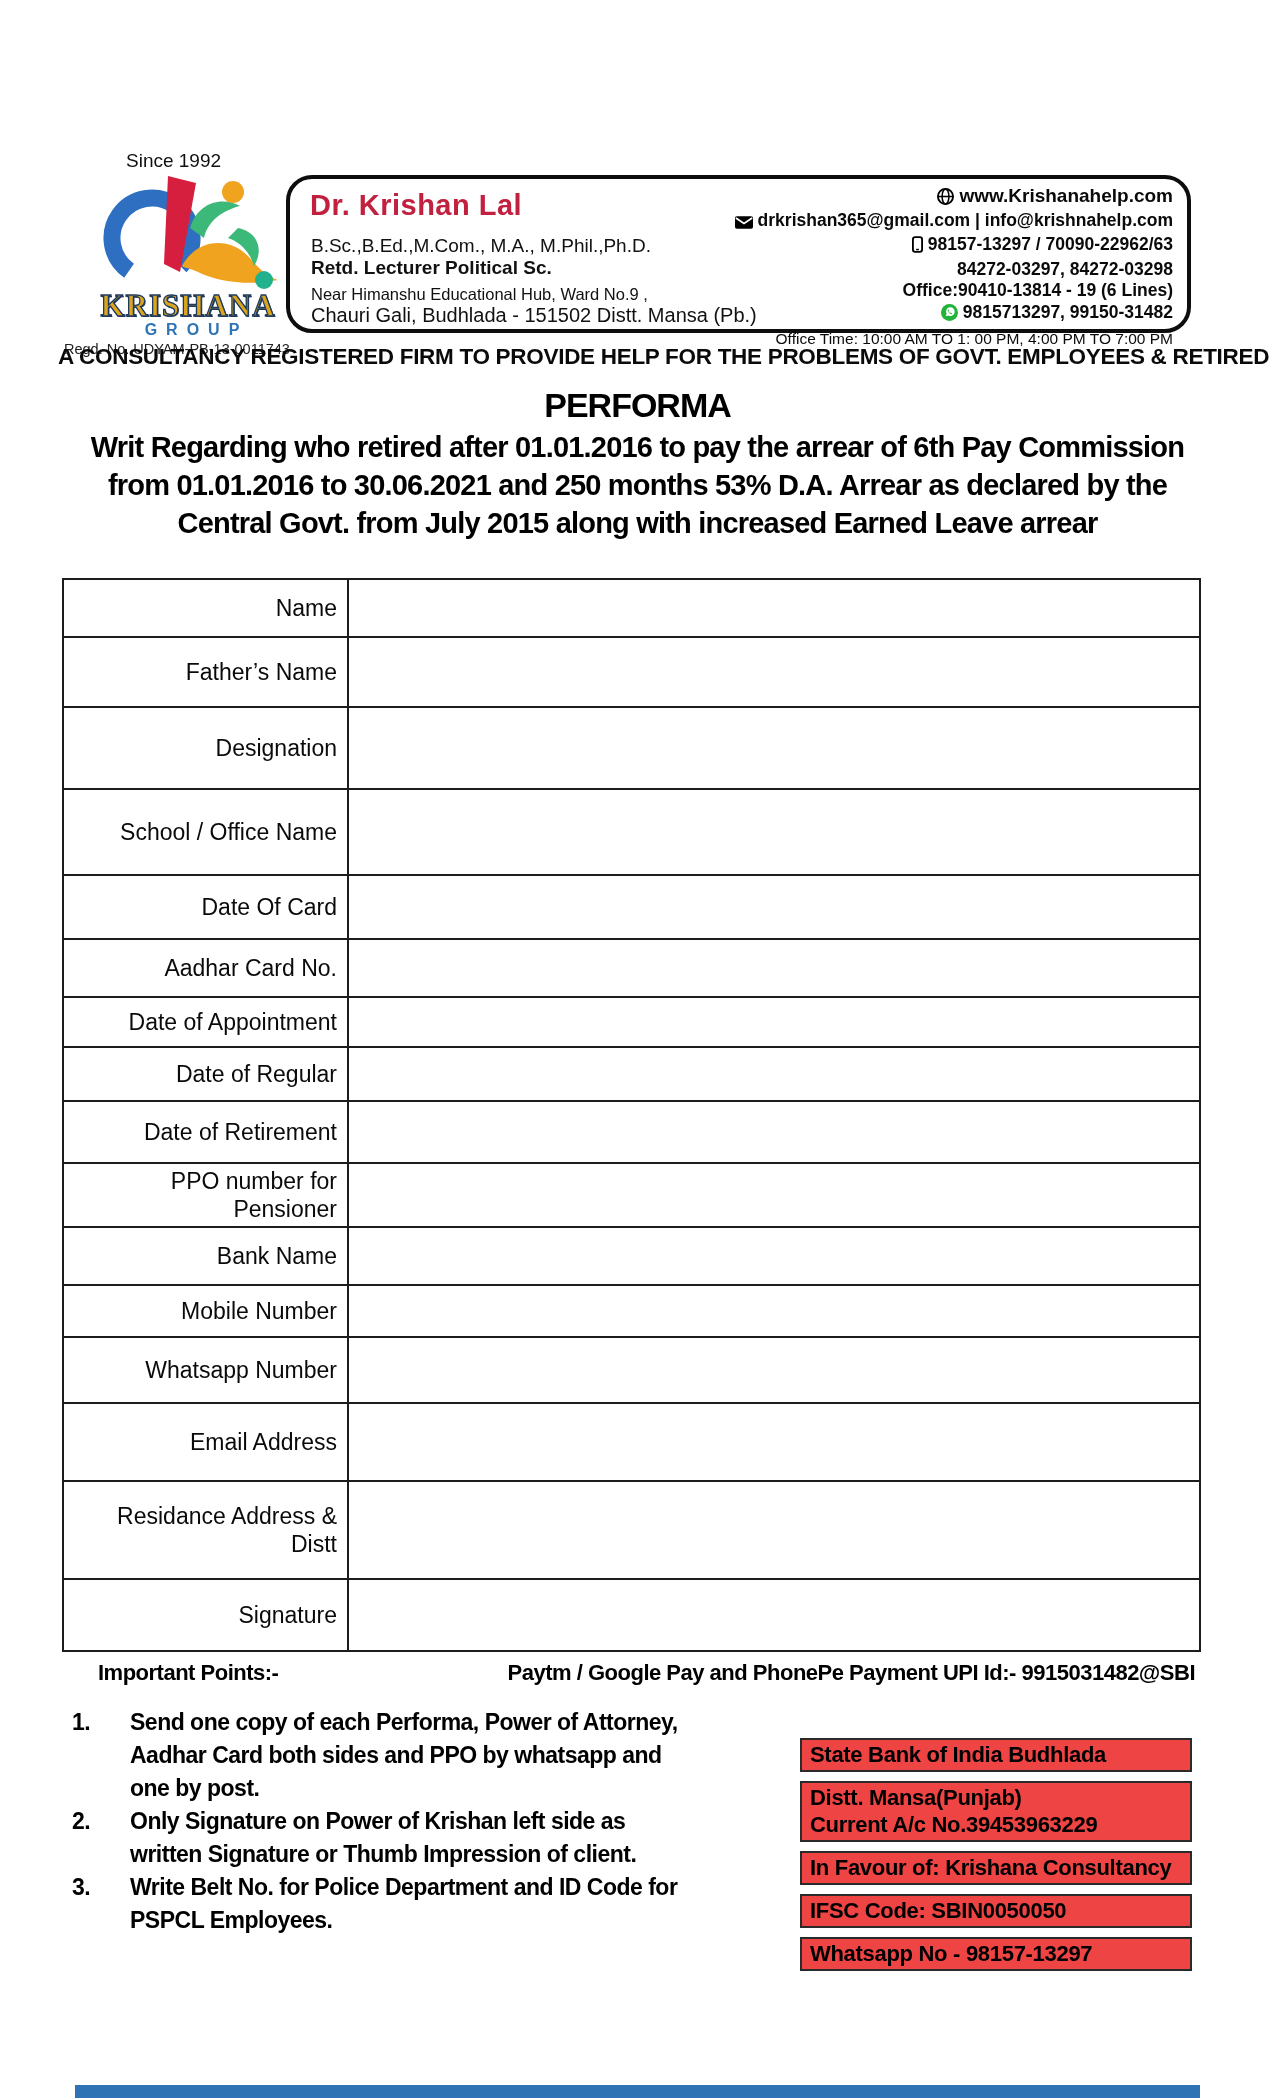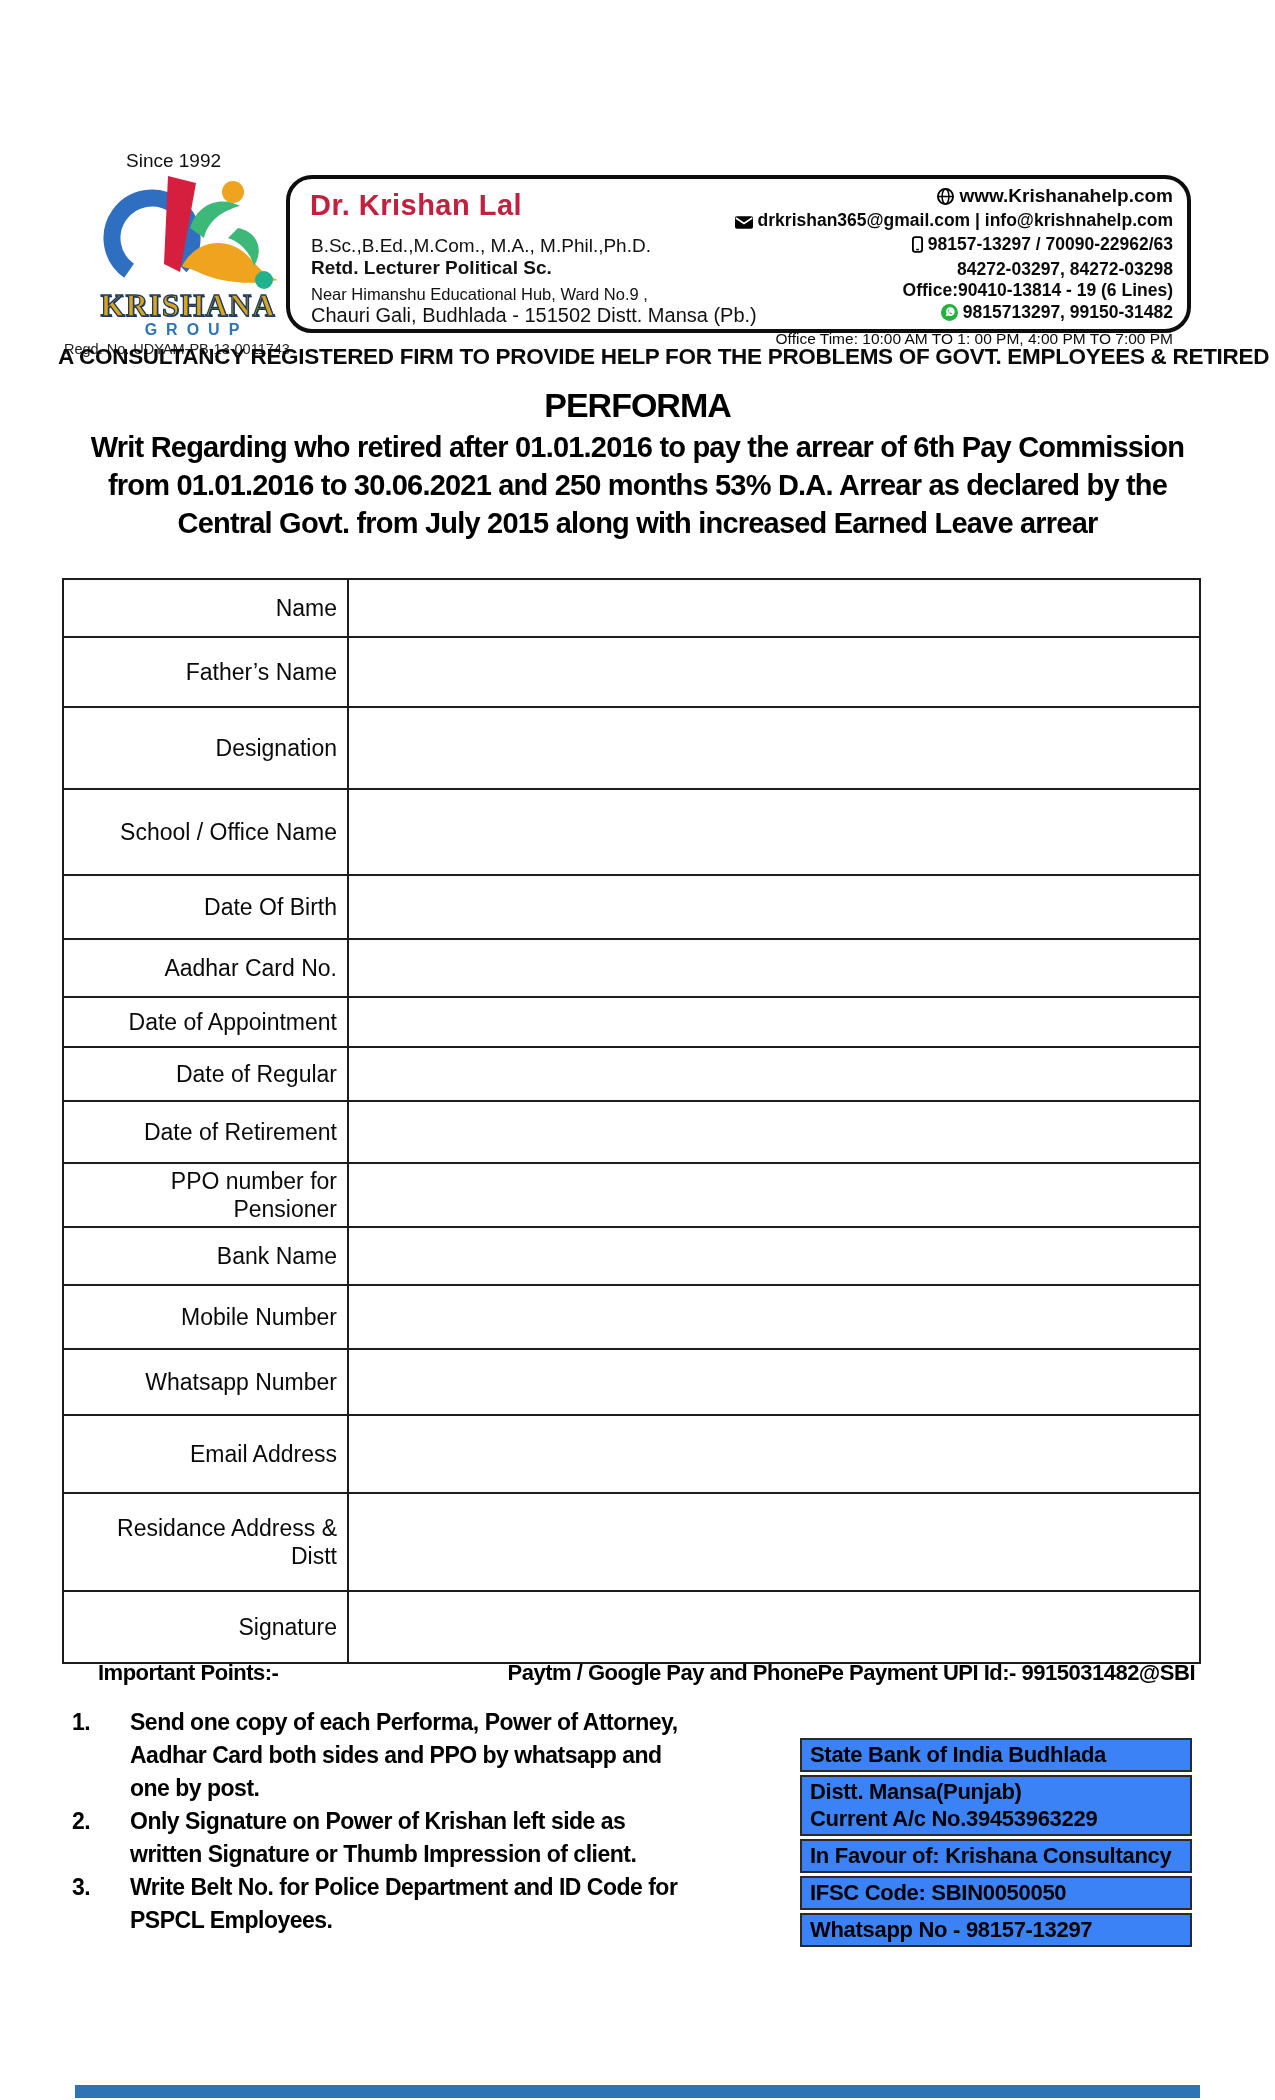--- a/index.html
+++ b/index.html
@@ -69,21 +69,21 @@
   
   .important { position:absolute; left:98px; top:1660px; font-size:22px; font-weight:bold; letter-spacing:-0.5px; }
   .upi { position:absolute; right:80px; top:1660px; font-size:22px; font-weight:bold; letter-spacing:-0.5px; }
 
   .points { position:absolute; left:72px; top:1706px; width:640px; }
   .point { display:flex; margin-bottom:0; }
   .point .num { width:58px; flex:0 0 58px; font-size:23px; font-weight:bold; letter-spacing:-0.5px; line-height:33px; }
   .point .txt { width:560px; font-size:23px; font-weight:bold; letter-spacing:-0.5px; line-height:33px; }
 
   .bank { position:absolute; left:800px; top:1738px; width:392px; }
-  .bank-row { border:2.5px solid #2a2a2a; margin-bottom:3px; padding:1px 8px 2px 8px; background:#3b82f6; }
+  .bank-row { border:2.5px solid #2a2a2a; margin-bottom:9px; padding:1px 8px 2px 8px; background:#ef4444; }
   .bank-row .bank-line { font-size:22px; font-weight:bold; line-height:27px; letter-spacing:-0.3px; white-space:nowrap; }
 
   .bottom-bar { position:absolute; left:75px; top:2085px; width:1125px; height:13px; background:#2e74b5; }
 </style>
 </head>
 <body>
 
 <div class="page">
 
   <div class="since">Since 1992</div>
@@ -169,21 +169,21 @@
         </tr>
         <tr style="height: 82px;">
           <td class="lbl">Designation</td>
           <td></td>
         </tr>
         <tr style="height: 86px;">
           <td class="lbl">School / Office Name</td>
           <td></td>
         </tr>
         <tr style="height: 64px;">
-          <td class="lbl">Date Of Birth</td>
+          <td class="lbl">Date Of Card</td>
           <td></td>
         </tr>
         <tr style="height: 58px;">
           <td class="lbl">Aadhar Card No.</td>
           <td></td>
         </tr>
         <tr style="height: 50px;">
           <td class="lbl">Date of Appointment</td>
           <td></td>
         </tr>
@@ -196,21 +196,21 @@
           <td></td>
         </tr>
         <tr style="height: 64px;">
           <td class="lbl">PPO number for Pensioner</td>
           <td></td>
         </tr>
         <tr style="height: 58px;">
           <td class="lbl">Bank Name</td>
           <td></td>
         </tr>
-        <tr style="height: 64px;">
+        <tr style="height: 52px;">
           <td class="lbl">Mobile Number</td>
           <td></td>
         </tr>
         <tr style="height: 66px;">
           <td class="lbl">Whatsapp Number</td>
           <td></td>
         </tr>
         <tr style="height: 78px;">
           <td class="lbl">Email Address</td>
           <td></td>

